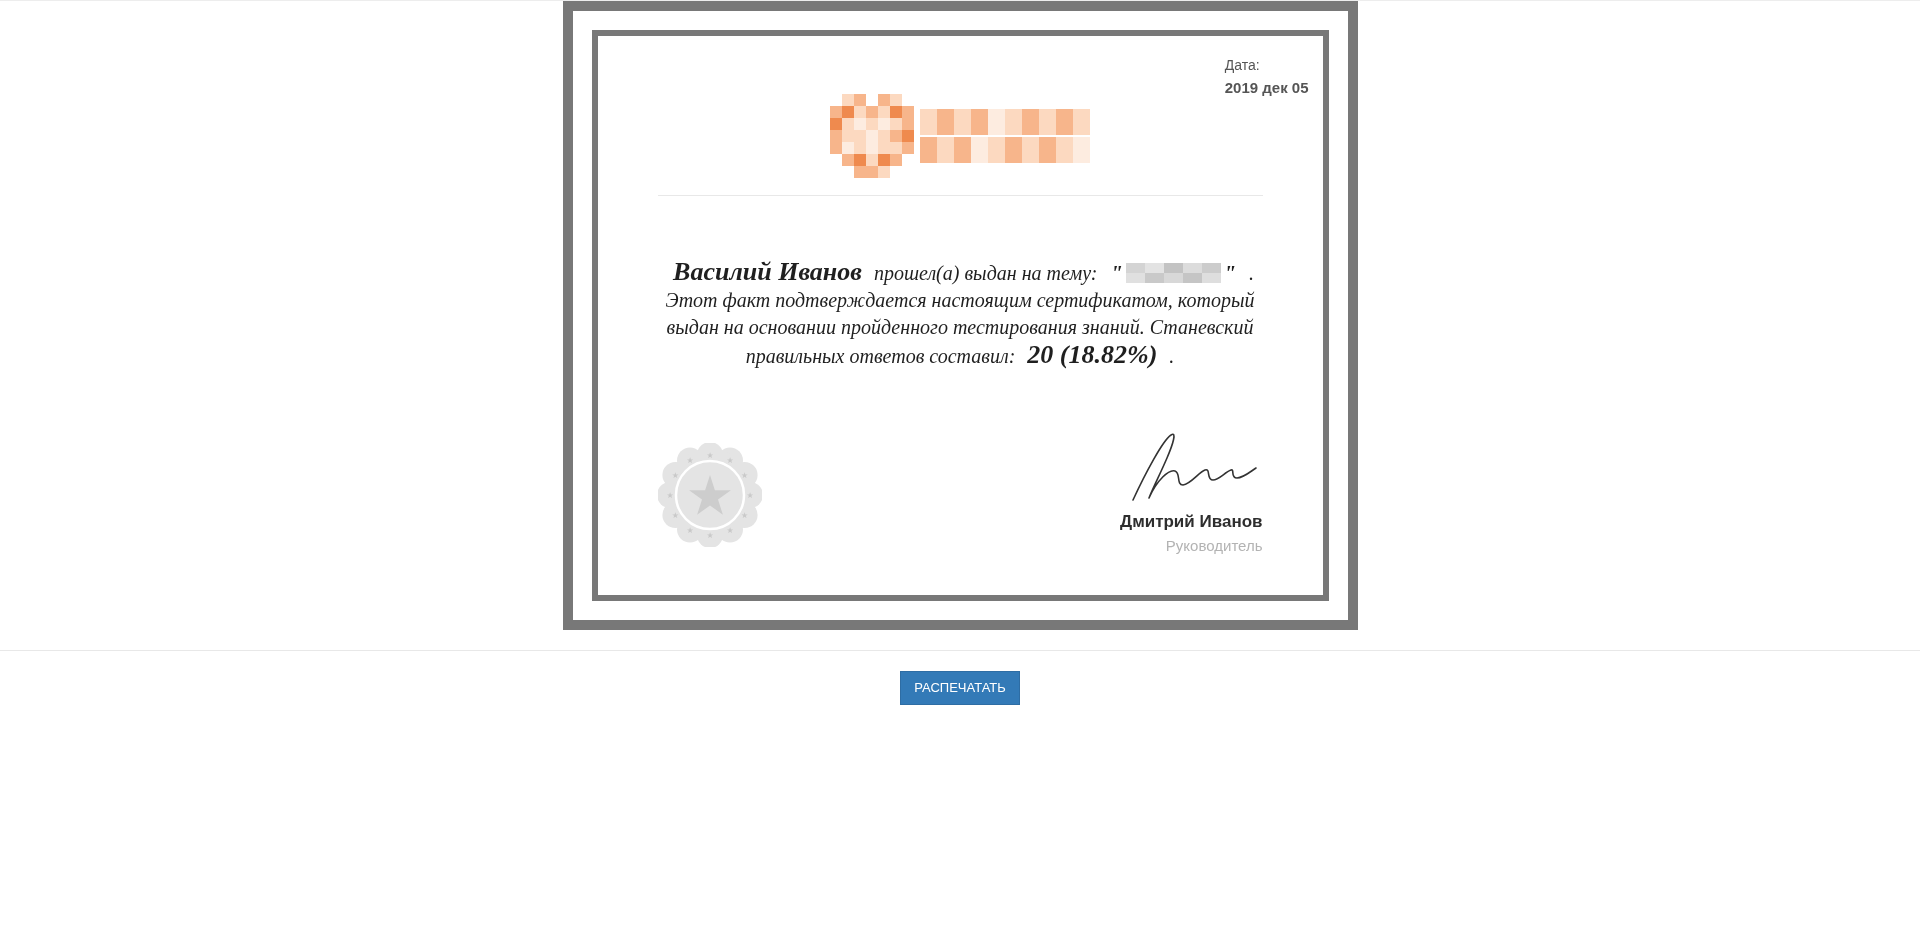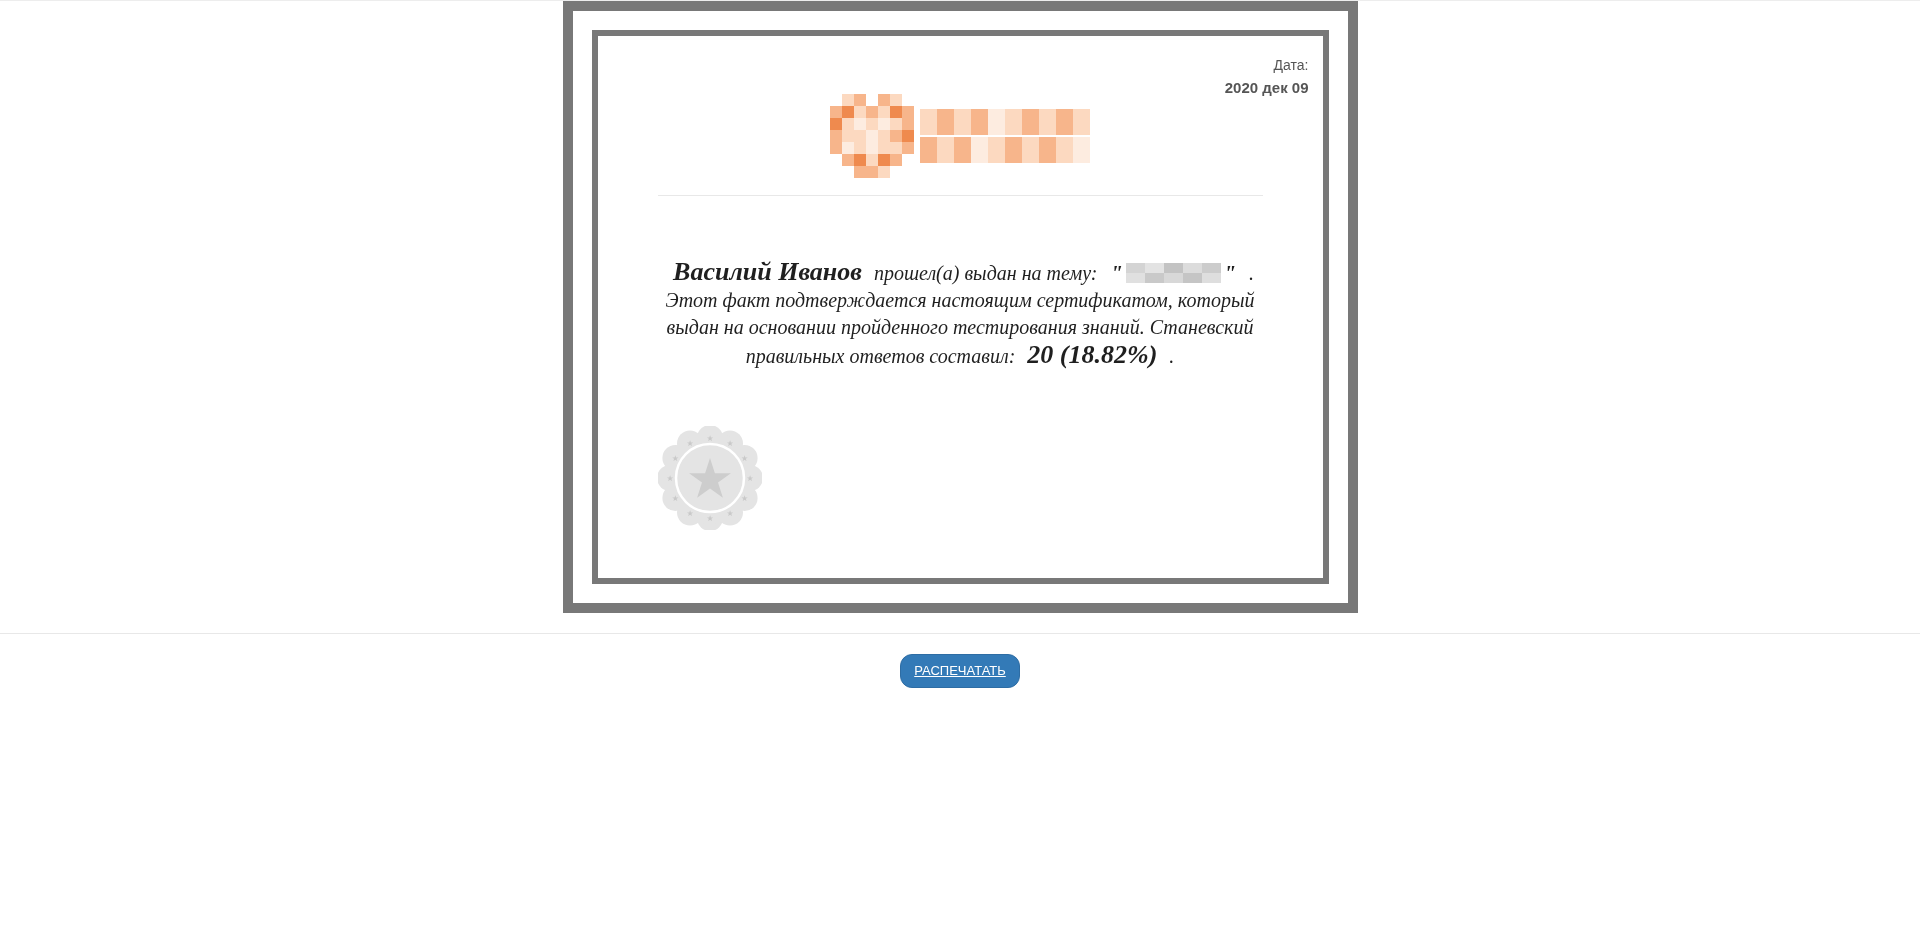--- a/index.html
+++ b/index.html
@@ -20,21 +20,21 @@
     border:10px solid var(--frame);
     padding:19px;background:#fff;
   }
   .cert-inner{
     position:relative;
     border:6px solid var(--frame);
     padding:20px 45px 40px;
     background:#fff;
   }
   
-  .date-block{position:absolute;top:22px;right:14px;text-align:right;}
+  .date-block{position:absolute;top:22px;right:14px;text-align:left;}
   .date-label{font-size:14px;color:var(--date);line-height:14px;}
   .date-value{font-size:15px;color:var(--date);font-weight:bold;margin-top:8px;line-height:15px;}
   
   .logo-row{
     margin-top:36px;height:87px;
     display:flex;justify-content:center;align-items:center;gap:6px;
   }
   .logo-row svg{display:block;}
   hr.logo-divider{
     border:none;border-top:1px solid var(--divider);
@@ -62,36 +62,36 @@
   .sig-name{font-size:17px;font-weight:bold;color:#2e2e2e;margin-top:6px;line-height:20px;}
   .sig-role{font-size:15px;color:var(--muted);margin-top:5px;line-height:18px;}
   .sig svg{display:block;}
   .sig.right svg{margin-left:auto;}
   .seal{margin-bottom:8px;line-height:0;}
   
   .page-divider{border:none;border-top:1px solid var(--divider);margin:20px 0 0;}
   .button-row{margin-top:20px;text-align:center;}
   .print-button{
     display:inline-block;background:var(--accent);
-    border:1px solid var(--accent-border);border-radius:12px;
+    border:1px solid var(--accent-border);border-radius:0;
     color:#fff;font-family:"Liberation Sans",sans-serif;
-    font-size:13px;line-height:1.2;padding:8px 13px;cursor:pointer;text-decoration:underline;
+    font-size:13px;line-height:1.2;padding:8px 13px;cursor:pointer;
   }
 </style>
 </head>
 <body>
 
 <div class="page">
 
   <div class="cert-outer">
     <div class="cert-inner">
 
       <div class="date-block">
         <div class="date-label">Дата:</div>
-        <div class="date-value">2020 дек 09</div>
+        <div class="date-value">2019 дек 05</div>
       </div>
 
       <div class="logo-row">
 
         <svg width="84" height="84" viewBox="0 0 84 84" shape-rendering="crispEdges" aria-hidden="true">
           <g>
             <rect x="12" y="0" width="12" height="12" fill="#fcd9c0"></rect>
               <rect x="24" y="0" width="12" height="12" fill="#f7b58b"></rect>
               <rect x="48" y="0" width="12" height="12" fill="#f7b58b"></rect>
               <rect x="60" y="0" width="12" height="12" fill="#fcd9c0"></rect>
@@ -214,20 +214,27 @@
                 <text x="17.4" y="35">★</text>
                 <text x="32" y="20.4">★</text>
                 <text x="52" y="15">★</text>
                 <text x="72" y="20.4">★</text>
                 <text x="86.6" y="35">★</text>
             </g>
             <polygon fill="#cdcdcd" points="52,32 56.9,47.2 72.9,47.2 60,56.6 64.9,71.8 52,62.4 39.1,71.8 44,56.6 31.1,47.2 47.1,47.2"></polygon>
           </svg>
         </div>
 
+        <div class="sig right">
+          <svg width="140" height="80" viewBox="0 0 140 80" aria-hidden="true">
+            <path d="M10 74 C 22 48, 40 14, 48 9 C 54 5, 50 18, 44 32 C 38 46, 30 62, 26 72 M26 72 C 34 54, 46 43, 52 45 C 58 47, 53 59, 60 59 C 68 58, 76 46, 82 44 C 88 42, 83 54, 90 54 C 96 54, 102 46, 108 44 C 112 43, 107 52, 114 52 C 120 52, 127 46, 133 42" fill="none" stroke="#333333" stroke-width="1.6" stroke-linecap="round"></path>
+          </svg>
+          <div class="sig-name">Дмитрий Иванов</div>
+          <div class="sig-role">Руководитель</div>
+        </div>
 
       </div>
     </div>
   </div>
 
   <hr class="page-divider">
 
   <div class="button-row">
     <button class="print-button">РАСПЕЧАТАТЬ</button>
   </div>

